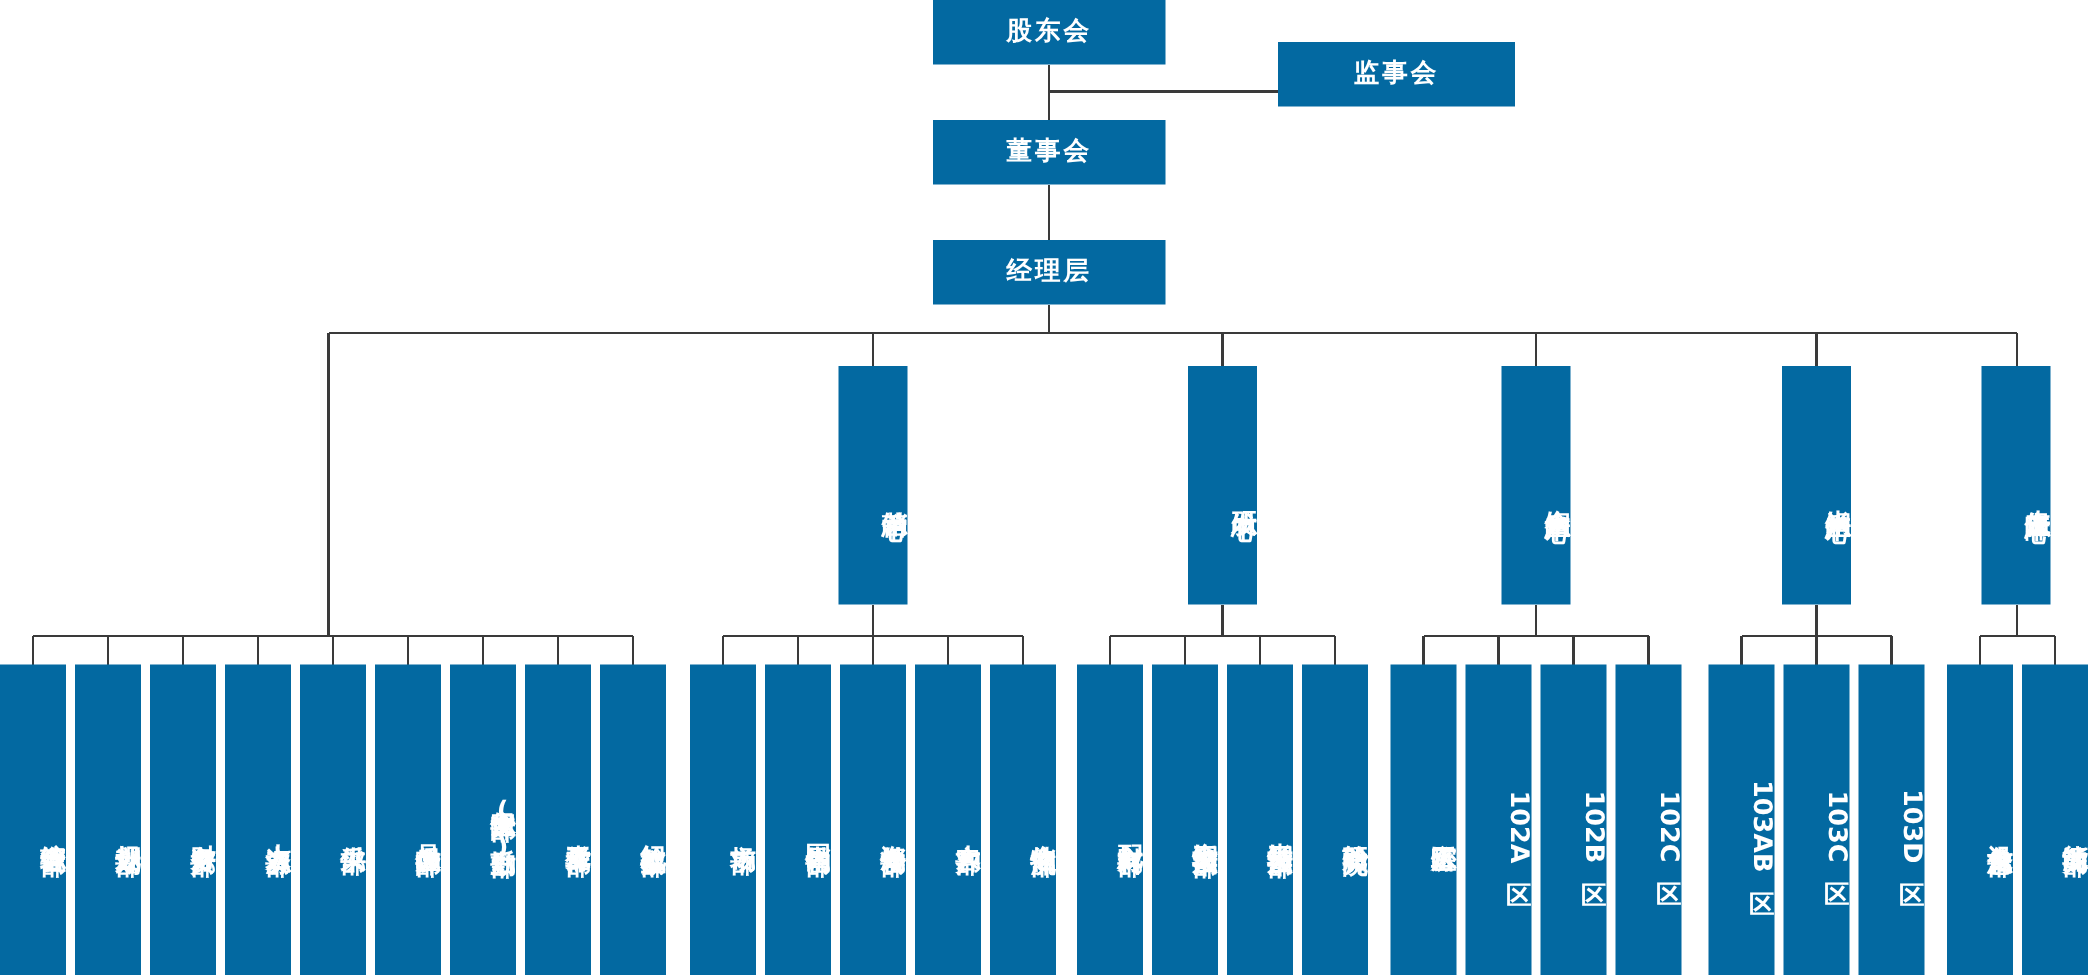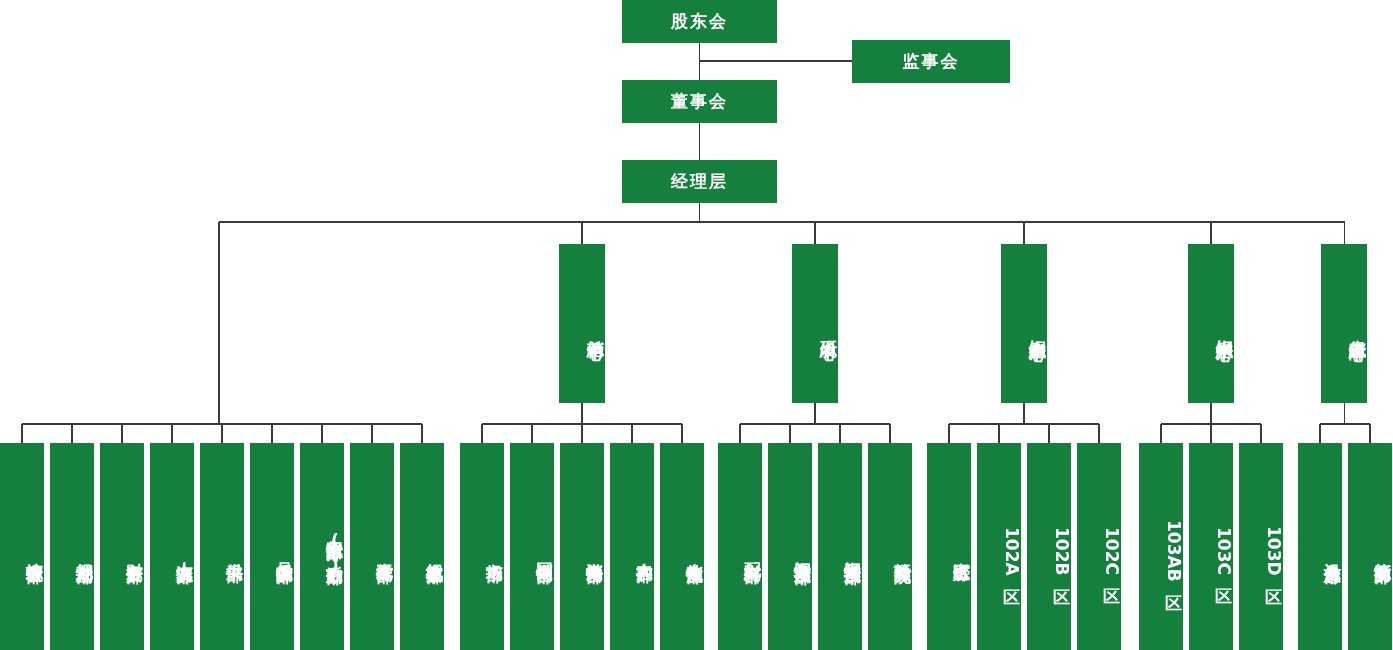--- a/index.html
+++ b/index.html
@@ -8,21 +8,21 @@
     width:1393px;height:650px;position:relative;overflow:hidden;
   }
   #org-chart{position:absolute;left:0;top:0;width:1393px;height:650px;}
 
   
   #connectors{position:absolute;left:0;top:0;width:1393px;height:650px;}
 
   
   .node{
     position:absolute;
-    background:#15803d;
+    background:#0369a1;
     color:#ffffff;
     box-sizing:border-box;
     display:flex;
     align-items:center;
     justify-content:center;
     font-weight:bold;
     line-height:1.08;
     letter-spacing:0.5px;
     text-align:center;
   }
@@ -120,21 +120,21 @@
       <line x1="1320" y1="424" x2="1370" y2="424"></line>
       <line x1="1320" y1="424" x2="1320" y2="443"></line>
       <line x1="1370" y1="424" x2="1370" y2="443"></line>
     </g>
   </svg>
 
   <div class="node horiz" style="left:622px;top:0px;width:155px;height:43px;">
     <span>股东会</span>
   </div>
 
-  <div class="node horiz" style="left:852px;top:40px;width:158px;height:43px;">
+  <div class="node horiz" style="left:852px;top:28px;width:158px;height:43px;">
     <span>监事会</span>
   </div>
 
   <div class="node horiz" style="left:622px;top:80px;width:155px;height:43px;align-items:center;">
     <span>董事会</span>
   </div>
 
   <div class="node horiz" style="left:622px;top:160px;width:155px;height:43px;justify-content:center;">
     <span>经理层</span>
   </div>

